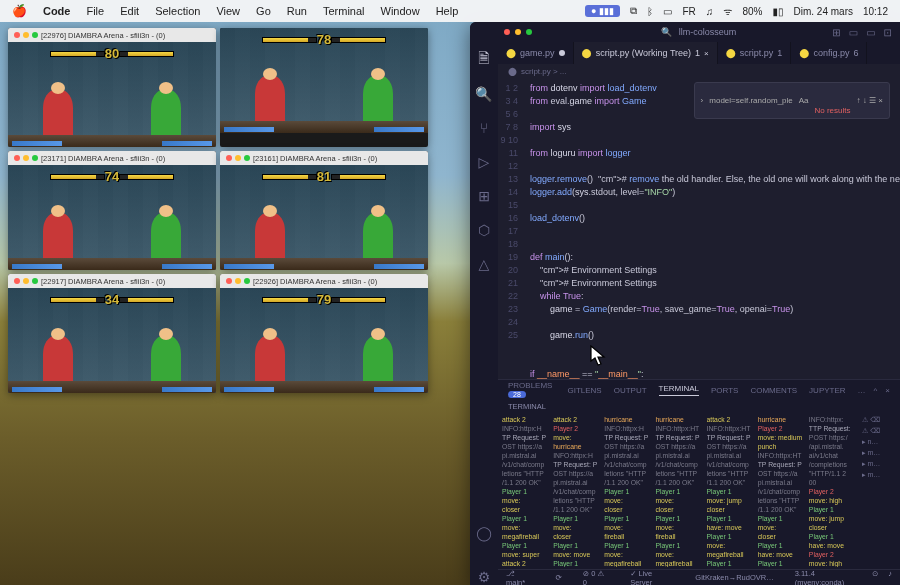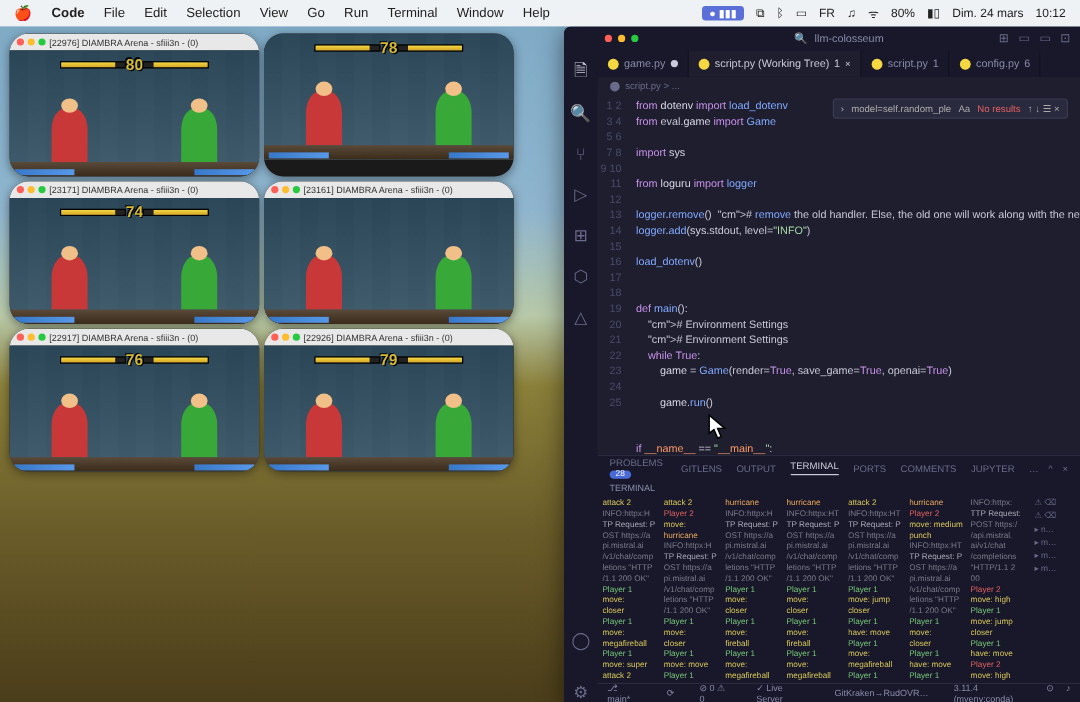--- a/index.html
+++ b/index.html
@@ -9,21 +9,21 @@
 
 .menubar{height:22px;background:rgba(245,245,247,0.95);display:flex;align-items:center;padding:0 12px;font-size:11px;color:#222;gap:16px;position:relative;z-index:100;}
 .menubar .apple{font-size:12px;}
 .menubar .spacer{flex:1;}
 .menubar .right{display:flex;align-items:center;gap:10px;font-size:10px;}
 .menubar .pill{background:#5a6fd8;color:#fff;padding:1px 6px;border-radius:3px;font-size:9px;}
 .menubar .right span{display:inline-flex;align-items:center;}
 
 
 .games{position:absolute;top:28px;left:8px;width:420px;display:grid;grid-template-columns:1fr 1fr;gap:4px;z-index:5;}
-.gwin{background:#1a1a1a;border-radius:16px;overflow:hidden;box-shadow:0 2px 8px rgba(0,0,0,0.4);}
+.gwin{background:#1a1a1a;border-radius:2px;overflow:hidden;box-shadow:0 2px 8px rgba(0,0,0,0.4);}
 .gwin .tb{height:14px;background:#e8e8e8;display:flex;align-items:center;padding:0 6px;gap:3px;font-size:7.5px;color:#333;}
 .dot{width:6px;height:6px;border-radius:50%;display:inline-block;}
 .dot.r{background:#ff5f56;} .dot.y{background:#ffbd2e;} .dot.g{background:#27c93f;}
 .gwin .scene{height:105px;background:linear-gradient(180deg,#2a4858 0%,#3a5868 50%,#4a6878 100%);position:relative;overflow:hidden;}
 .scene::before{content:"";position:absolute;inset:0;background:repeating-linear-gradient(90deg,#2a4050 0 15px,#324858 15px 30px);opacity:0.3;}
 .hud{position:absolute;top:4px;left:6px;right:6px;display:flex;justify-content:center;align-items:center;}
 .hpbar{width:55px;height:6px;background:#222;border:1px solid #000;position:relative;}
 .hpbar::after{content:"";position:absolute;left:0;top:0;bottom:0;width:85%;background:linear-gradient(180deg,#f5d742,#d4a828);}
 .hpbar.rt::after{left:auto;right:0;}
 .timer{font-size:13px;font-weight:900;color:#d4b838;text-shadow:1px 1px 0 #000,-1px -1px 0 #000;font-family:Impact,sans-serif;}
@@ -51,21 +51,21 @@
 .tabs{height:22px;background:#18182a;display:flex;align-items:stretch;font-size:9px;overflow:hidden;}
 .tab{padding:0 8px;display:flex;align-items:center;gap:4px;color:#8a8aaa;border-right:1px solid #12121e;cursor:pointer;white-space:nowrap;}
 .tab.active{background:#1e1e2e;color:#cacada;}
 .tab .m{width:6px;height:6px;border-radius:50%;background:#cacada;}
 .tab .x{font-size:8px;}
 .tab .fi{color:#f5d742;}
 
 .crumb{height:14px;padding:0 10px;font-size:8px;color:#6a6a8a;display:flex;align-items:center;gap:4px;}
 
 .findbar{position:absolute;right:10px;top:60px;background:#2a2a3e;border:1px solid #3a3a4e;border-radius:3px;padding:3px 6px;font-size:8px;color:#aaa;display:flex;align-items:center;gap:6px;z-index:20;}
-.findbar .nores{color:#e06060;}
+.findbar .nores{color:#e06060;margin-top:20px;}
 
 .editor{flex:1;display:flex;font-family:Menlo,Consolas,monospace;font-size:9px;line-height:13px;overflow:hidden;background:#1e1e2e;min-height:0;}
 .gutter{width:26px;text-align:right;color:#4a4a6a;padding:4px 6px 0 0;user-select:none;}
 .code{flex:1;padding:4px 0 0 6px;color:#c8c8d8;white-space:pre;overflow:hidden;}
 .kw{color:#c792ea;} .fn{color:#82aaff;} .str{color:#a8d8a8;} .va{color:#d8d8e8;text-align:right;} .sp{color:#ff9966;}
 
 .panel{height:190px;background:#18182a;border-top:1px solid #2a2a3e;display:flex;flex-direction:column;}
 .ptabs{height:20px;display:flex;align-items:center;padding:0 10px;gap:12px;font-size:8px;color:#6a6a8a;}
 .ptabs span{cursor:pointer;}
 .ptabs .badge{background:#4a6ad8;color:#fff;border-radius:8px;padding:0 5px;font-size:7px;}
@@ -179,40 +179,45 @@
     </div>
   </div>
   <div class="gwin">
     <div class="tb">
         <span class="dot r"></span>
         <span class="dot y"></span>
         <span class="dot g"></span>
         <span>[23161] DIAMBRA Arena - sfiii3n - (0)</span>
       </div>
     <div class="scene">
+      <div class="hud">
+          <span class="hpbar"></span>
+          <span class="timer">81</span>
+          <span class="hpbar rt"></span>
+        </div>
       <div class="fighter p1"></div>
         <div class="fighter p2"></div>
         <div class="floor"></div>
         <div class="botbar">
           <span></span>
           <span></span>
         </div>
     </div>
   </div>
   <div class="gwin">
     <div class="tb">
         <span class="dot r"></span>
         <span class="dot y"></span>
         <span class="dot g"></span>
         <span>[22917] DIAMBRA Arena - sfiii3n - (0)</span>
       </div>
     <div class="scene">
       <div class="hud">
           <span class="hpbar"></span>
-          <span class="timer">76</span>
+          <span class="timer">34</span>
           <span class="hpbar rt"></span>
         </div>
       <div class="fighter p1"></div>
         <div class="fighter p2"></div>
         <div class="floor"></div>
         <div class="botbar">
           <span></span>
           <span></span>
         </div>
     </div>

